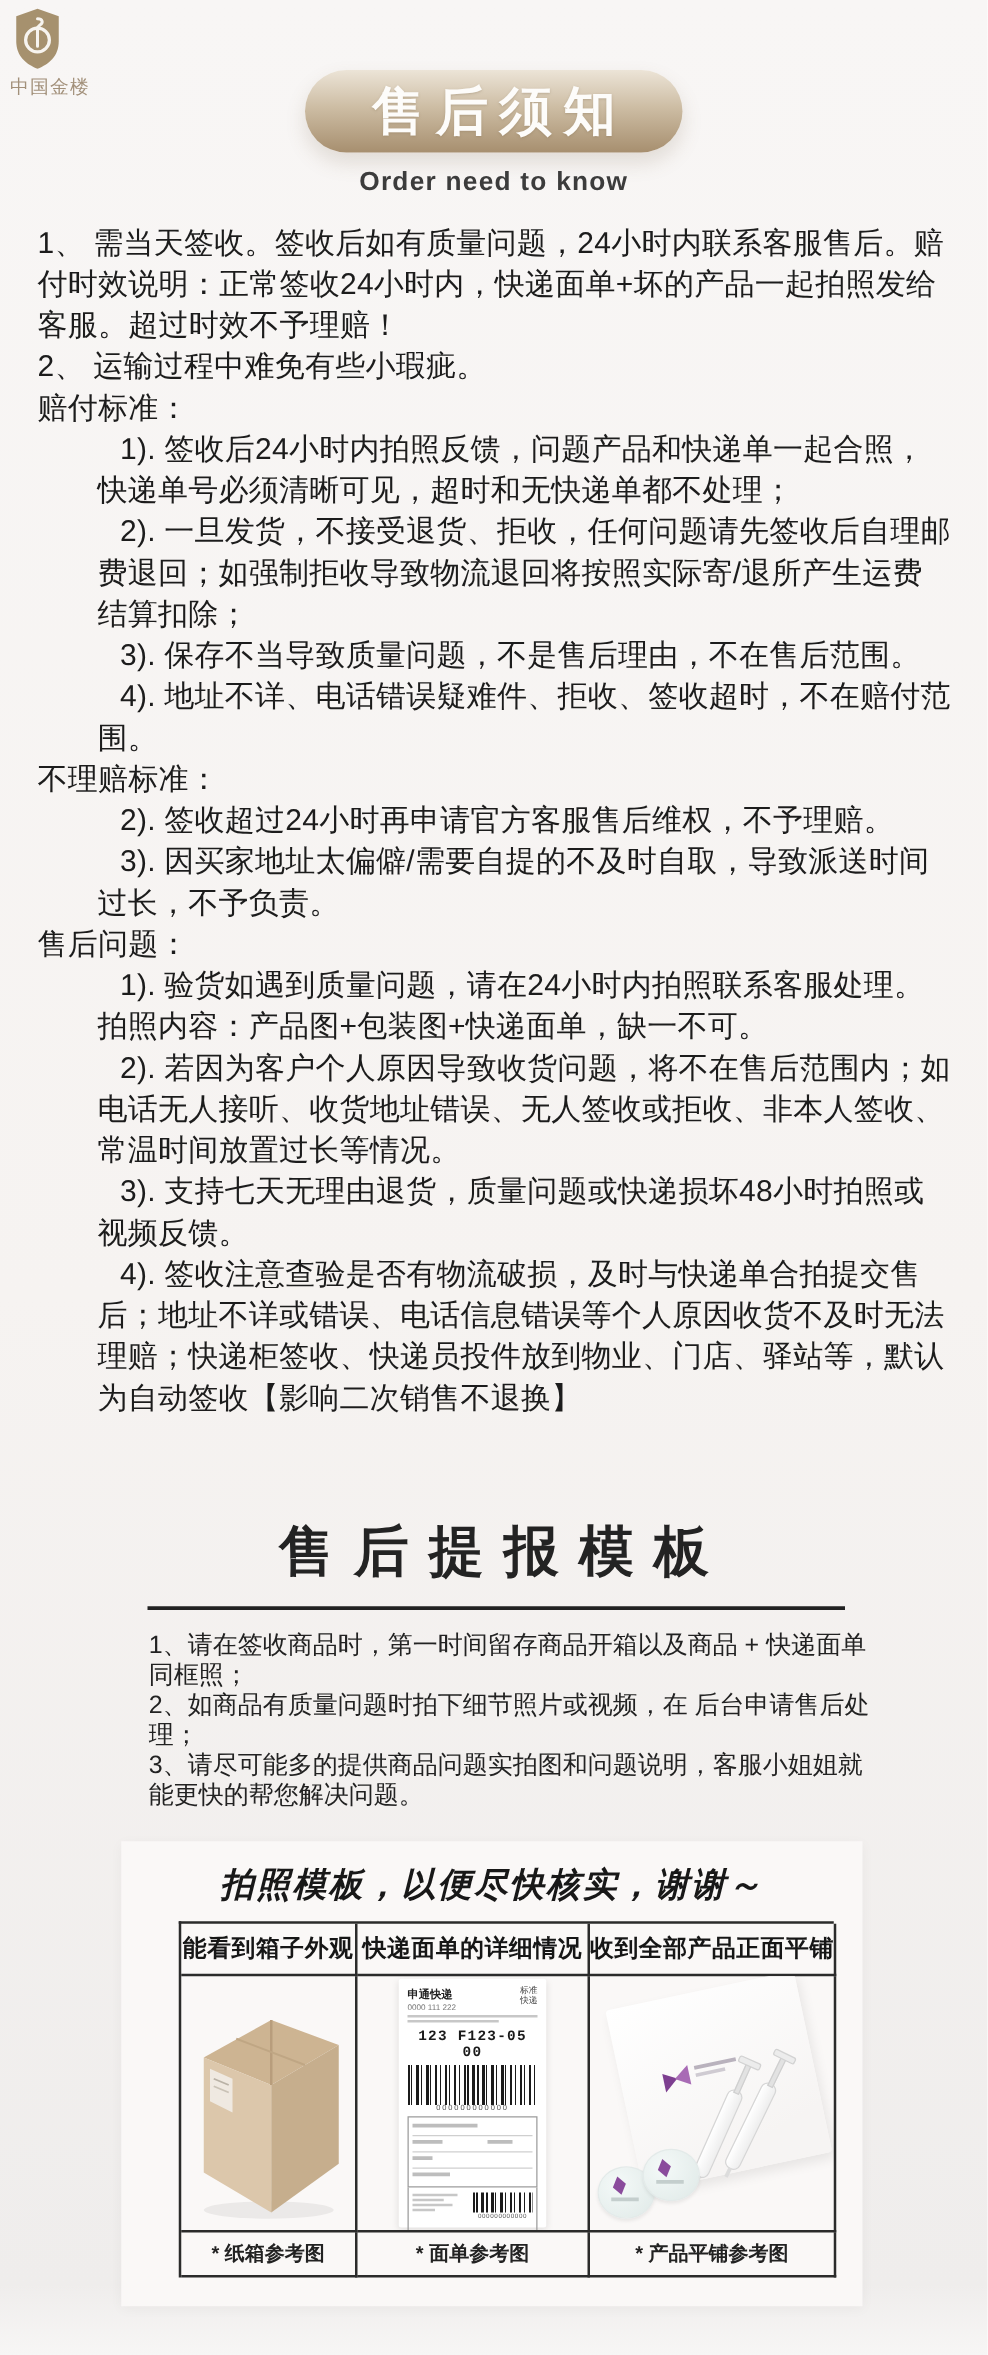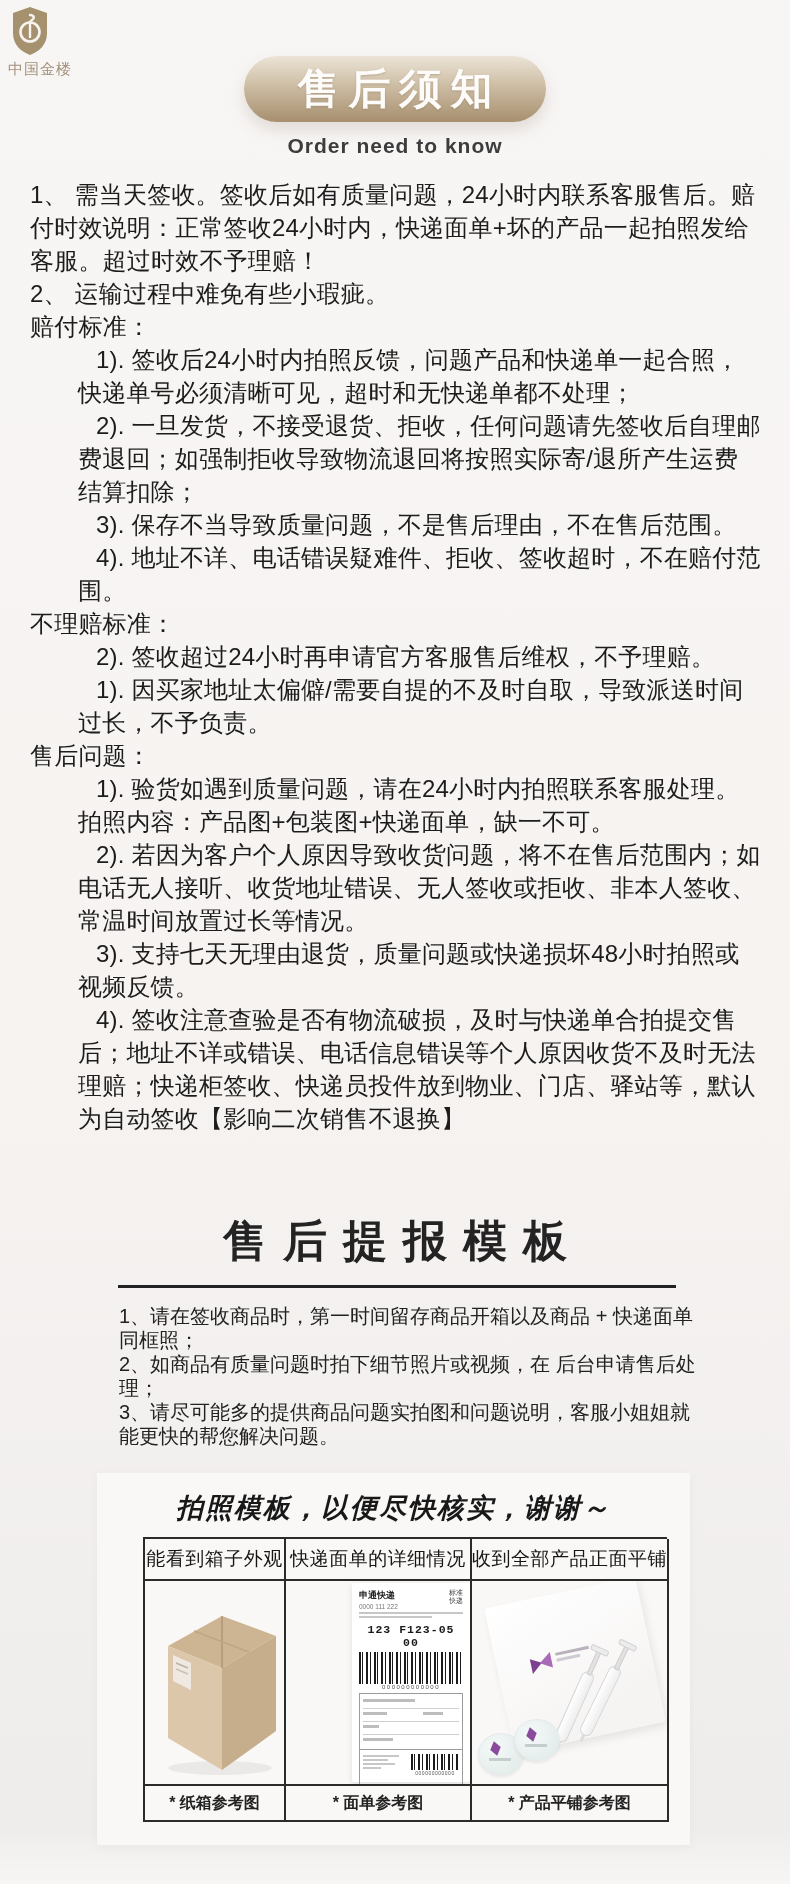--- a/index.html
+++ b/index.html
@@ -43,24 +43,24 @@
   .photo-box{position:absolute;left:97px;top:1473px;width:593px;height:372px;
     background:#faf8f7;box-shadow:0 2px 10px rgba(0,0,0,0.04);}
   .pb-title{margin-top:17px;text-align:center;font-size:27px;font-weight:700;
     color:#181818;letter-spacing:2px;font-style:italic;}
   .pb-table{position:absolute;left:46px;top:64px;width:524px;
     display:grid;grid-template-columns:141px 186px 197px;grid-template-rows:42px 205px 36px;
     border-top:2px solid #2b2b2b;border-left:2px solid #2b2b2b;box-sizing:border-box;}
   .cell{border-right:2px solid #2b2b2b;border-bottom:2px solid #2b2b2b;
     box-sizing:border-box;position:relative;overflow:hidden;}
   .hcell{display:flex;align-items:center;justify-content:center;
-    font-size:19px;font-weight:400;color:#161616;letter-spacing:0.5px;text-align:center;}
+    font-size:19px;font-weight:700;color:#161616;letter-spacing:0.5px;text-align:center;}
   .ccell{display:flex;align-items:center;justify-content:center;
     font-size:16px;font-weight:600;color:#222;}
-  .icell{display:flex;align-items:center;justify-content:flex-end;}
+  .icell{display:flex;align-items:center;justify-content:center;}
   
   .waybill{width:118px;height:199px;background:#fff;border-radius:2px;
     box-shadow:0 2px 6px rgba(0,0,0,0.10);padding:6px 7px;box-sizing:border-box;}
   .wb-head{display:flex;justify-content:space-between;align-items:flex-start;}
   .wb-courier{font-size:9px;font-weight:700;color:#222;white-space:nowrap;}
   .wb-meta{font-size:6.5px;color:#777;margin-top:1px;white-space:nowrap;}
   .wb-service{font-size:7px;color:#444;width:22px;line-height:8px;text-align:right;}
   .ln{height:2px;background:#c7c7c7;margin-top:2px;}
   .ln.short{width:70%;}
   .wb-track{margin-top:5px;text-align:center;font-size:11.5px;font-weight:700;
@@ -124,21 +124,21 @@
 <div class="notice">
   <p class="top">1、 需当天签收。签收后如有质量问题，24小时内联系客服售后。赔付时效说明：正常签收24小时内，快递面单+坏的产品一起拍照发给客服。超过时效不予理赔！</p>
   <p class="top">2、 运输过程中难免有些小瑕疵。</p>
   <p class="head">赔付标准：</p>
   <p class="sub">1). 签收后24小时内拍照反馈，问题产品和快递单一起合照，快递单号必须清晰可见，超时和无快递单都不处理；</p>
   <p class="sub">2). 一旦发货，不接受退货、拒收，任何问题请先签收后自理邮费退回；如强制拒收导致物流退回将按照实际寄/退所产生运费结算扣除；</p>
   <p class="sub">3). 保存不当导致质量问题，不是售后理由，不在售后范围。</p>
   <p class="sub">4). 地址不详、电话错误疑难件、拒收、签收超时，不在赔付范围。</p>
   <p class="head">不理赔标准：</p>
   <p class="sub">2). 签收超过24小时再申请官方客服售后维权，不予理赔。</p>
-  <p class="sub">1). 因买家地址太偏僻/需要自提的不及时自取，导致派送时间过长，不予负责。</p>
+  <p class="sub">3). 因买家地址太偏僻/需要自提的不及时自取，导致派送时间过长，不予负责。</p>
   <p class="head">售后问题：</p>
   <p class="sub">1). 验货如遇到质量问题，请在24小时内拍照联系客服处理。拍照内容：产品图+包装图+快递面单，缺一不可。</p>
   <p class="sub">2). 若因为客户个人原因导致收货问题，将不在售后范围内；如电话无人接听、收货地址错误、无人签收或拒收、非本人签收、常温时间放置过长等情况。</p>
   <p class="sub">3). 支持七天无理由退货，质量问题或快递损坏48小时拍照或视频反馈。</p>
   <p class="sub">4). 签收注意查验是否有物流破损，及时与快递单合拍提交售后；地址不详或错误、电话信息错误等个人原因收货不及时无法理赔；快递柜签收、快递员投件放到物业、门店、驿站等，默认为自动签收【影响二次销售不退换】</p>
 </div>
 
 <div class="tpl-title">售后提报模板</div>
 <div class="tpl-rule"></div>
 <div class="tpl-list">

